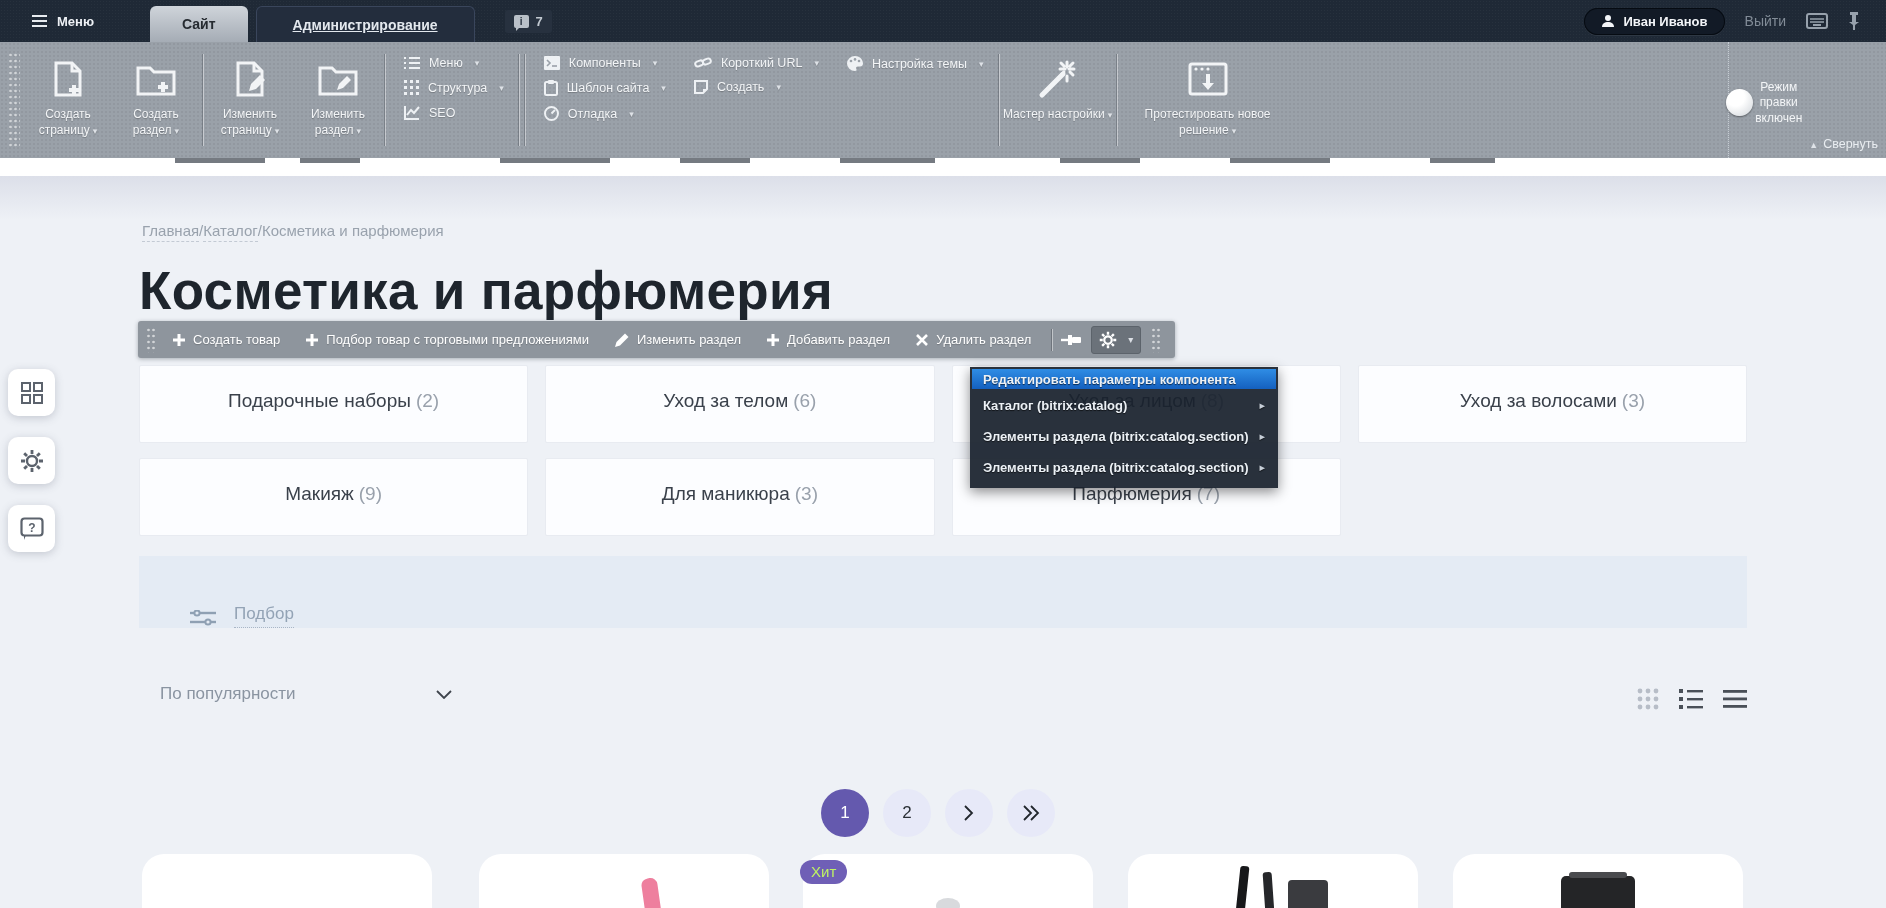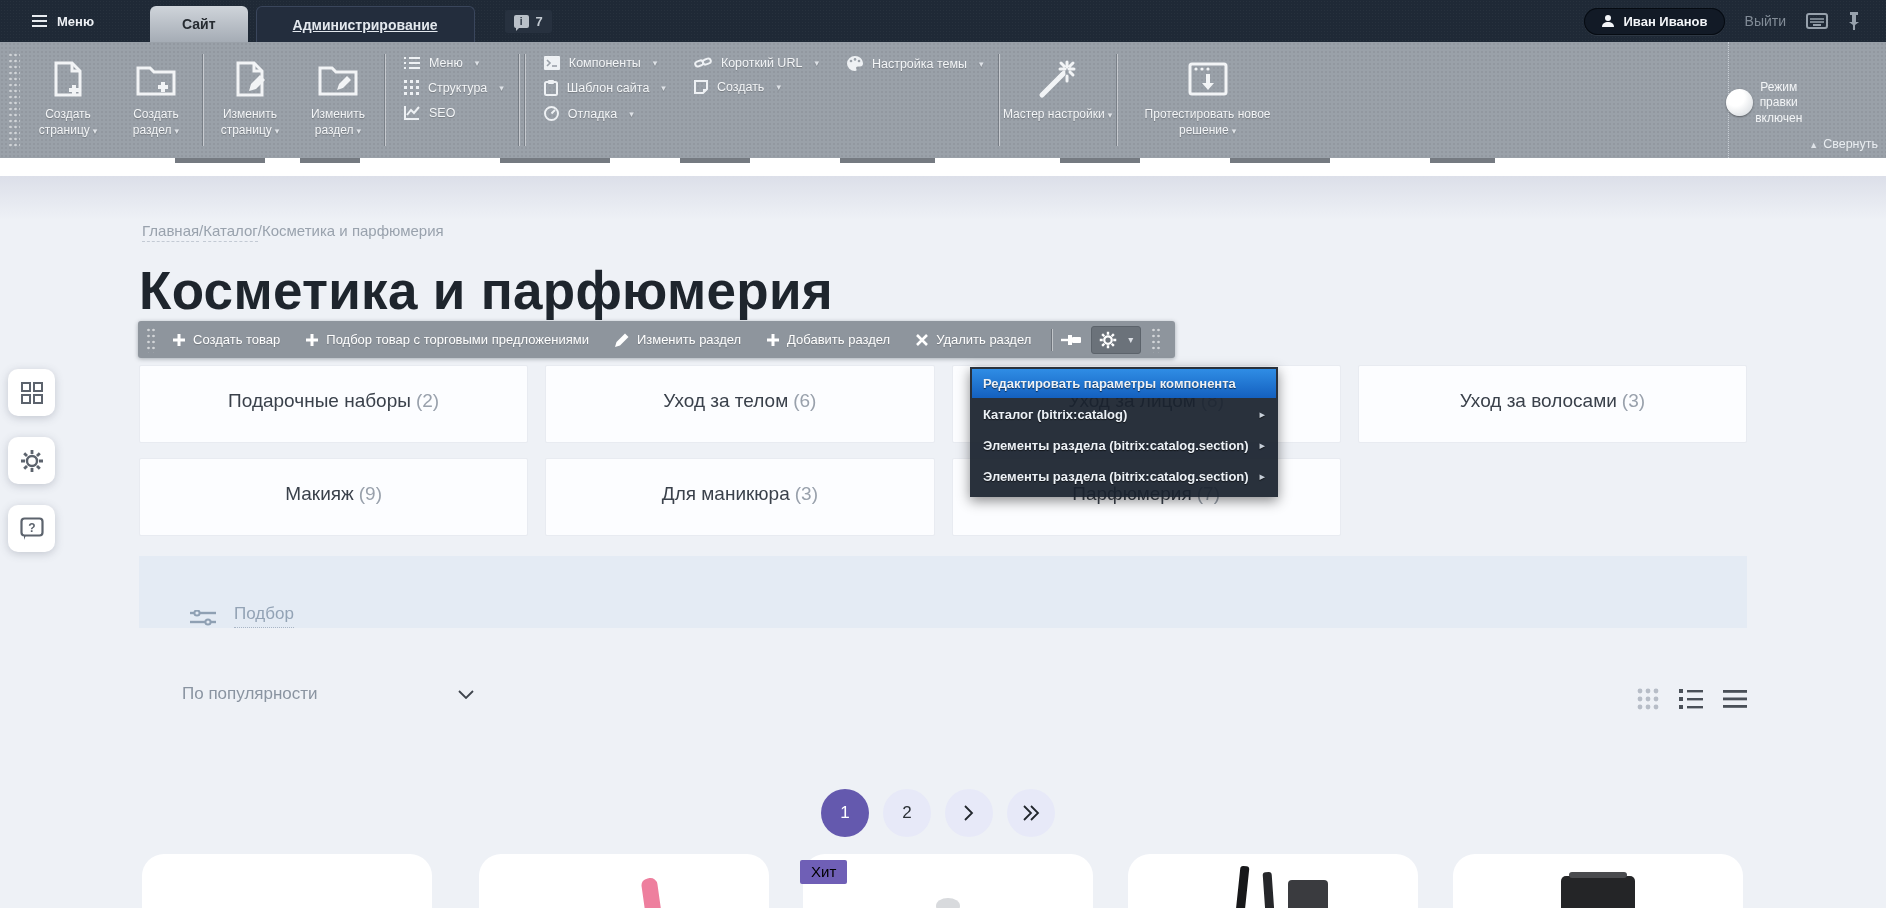--- a/index.html
+++ b/index.html
@@ -97,34 +97,34 @@
   .tiles.r1 { top:365px; } .tiles.r2 { top:458px; }
   .tile { height:78px; background:#fcfdff; border:1px solid #e8ebf1; border-radius:2px;
     text-align:center; padding-top:24px; font-size:19px; color:#3a414b; }
   .tile .cnt { color:#99a1ac; margin-left:5px; }
 
   
   .filter-band { position:absolute; left:139px; top:556px; width:1608px; height:72px;
     background:#e4ebf4; display:flex; align-items:flex-end; padding-left:50px; gap:17px; }
   .filter-label { font-size:17px; color:#93a3b5; border-bottom:1px dotted #a9b6c6; padding-bottom:3px; }
   .sort { position:absolute; left:160px; top:684px; width:292px; display:flex;
-    justify-content:space-between; align-items:center; font-size:17px; color:#8a94a1;margin-left:22px; }
+    justify-content:space-between; align-items:center; font-size:17px; color:#8a94a1; }
   .views { position:absolute; left:1637px; top:688px; display:flex; gap:20px; align-items:center; }
 
   
   .pg { position:absolute; top:789px; width:48px; height:48px; border-radius:50%;
     background:#e7e9f8; display:flex; align-items:center; justify-content:center;
     font-size:17px; color:#2b3036; }
   .pg.active { background:#6459ae; color:#fff; }
 
   
   .card { position:absolute; top:854px; width:290px; height:60px; background:#fff;
     border-radius:22px 22px 0 0; overflow:hidden; }
-  .hit-badge { position:absolute; left:800px; top:860px; background:#6f5fb6; color:#000000;
-    font-size:15px; padding:3px 11px 4px; border-radius:2px; z-index:6; }
+  .hit-badge { position:absolute; left:800px; top:860px; background:#6f5fb6; color:#bef264;
+    font-size:15px; padding:3px 11px 4px; border-radius:12px; z-index:6; }
   .shape { position:absolute; }
 
   
   .sec-toolbar { position:absolute; left:138px; top:321px; height:37px;
     background:#8e959d; border-radius:3px; display:flex; align-items:center;
     padding:0 10px 0 4px; z-index:20; box-shadow:0 1px 4px rgba(30,40,50,.35);
     color:#fff; font-size:13px; }
   .st-handle { width:10px; height:26px; margin:0 4px;
     background-image:radial-gradient(rgba(255,255,255,.6) 1px, transparent 1.3px);
     background-size:5px 6px; }
@@ -135,21 +135,21 @@
   .st-gear-btn { display:flex; align-items:center; background:#6b727a;
     border:1px solid #5c636b; border-radius:3px; padding:4px 7px; gap:8px; margin-left:8px; }
 
   
   .cmenu { position:absolute; left:970px; top:367px; width:308px;
     background:rgba(25,33,45,.93); box-shadow:0 4px 12px rgba(0,0,0,.45);
     z-index:30; padding-bottom:5px; }
   .cm-item { height:31px; display:flex; align-items:center; justify-content:space-between;
     padding:0 13px; color:#ecf1f6; font-weight:bold; font-size:13px;
     text-shadow:0 1px 1px rgba(0,0,0,.6); }
-  .cm-item.hl { background:linear-gradient(#2f8de5,#1460bf); height:29px; margin:2px 2px 1px; padding:0 11px; }
+  .cm-item.hl { background:linear-gradient(#2f8de5,#1460bf); height:20px; margin:2px 2px 1px; padding:0 11px; }
   .cm-arrow { color:#c7cfd8; font-size:11px; }
 </style>
 </head>
 <body>
 
 <div class="topbar">
   <span class="burger">
       <i></i>
       <i></i>
       <i></i>

